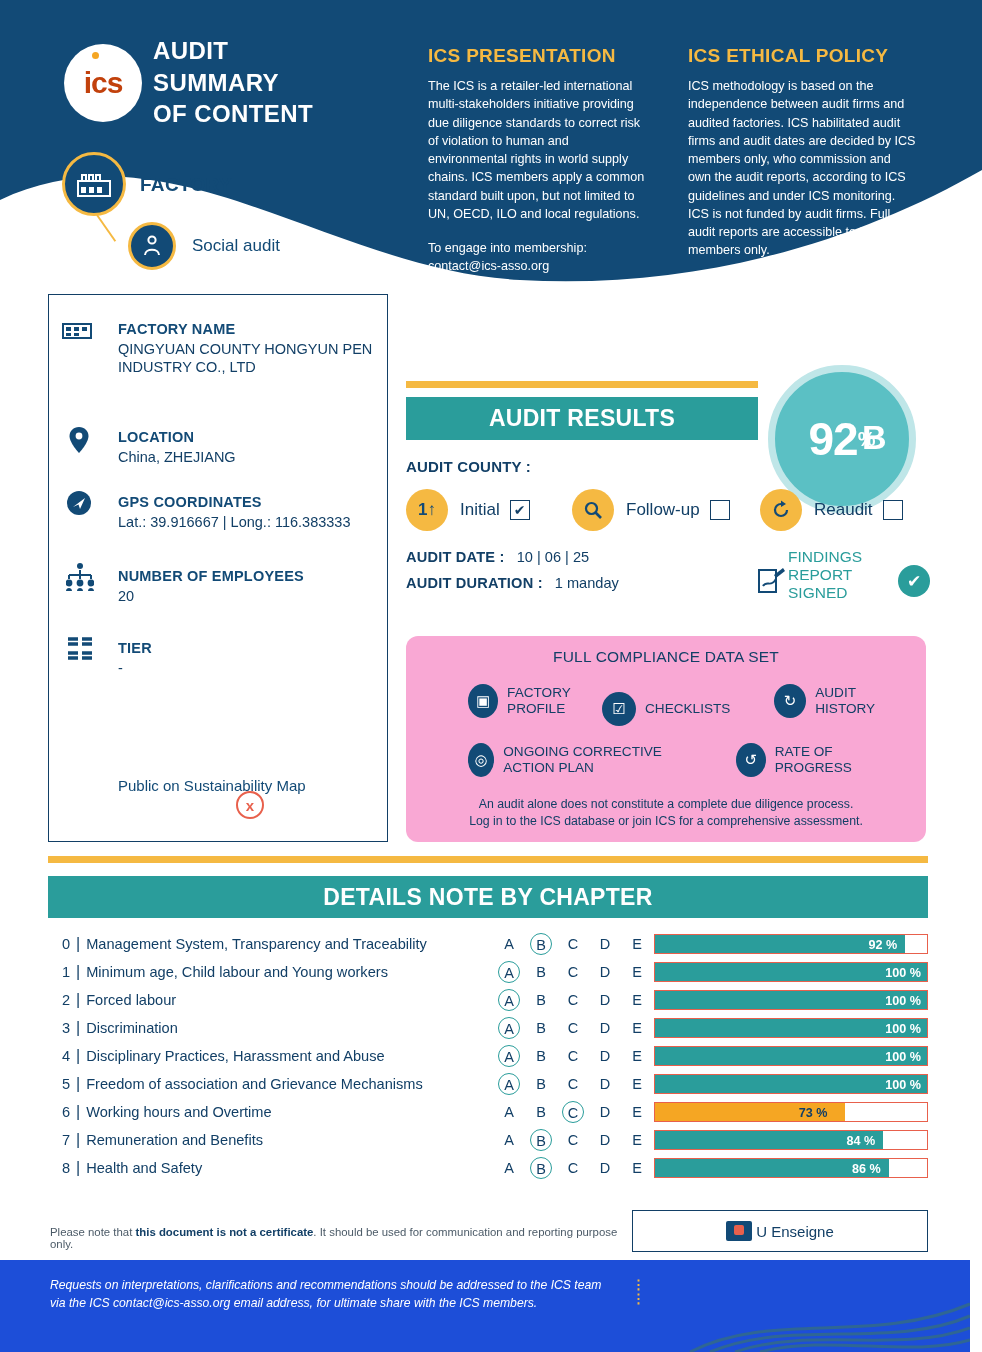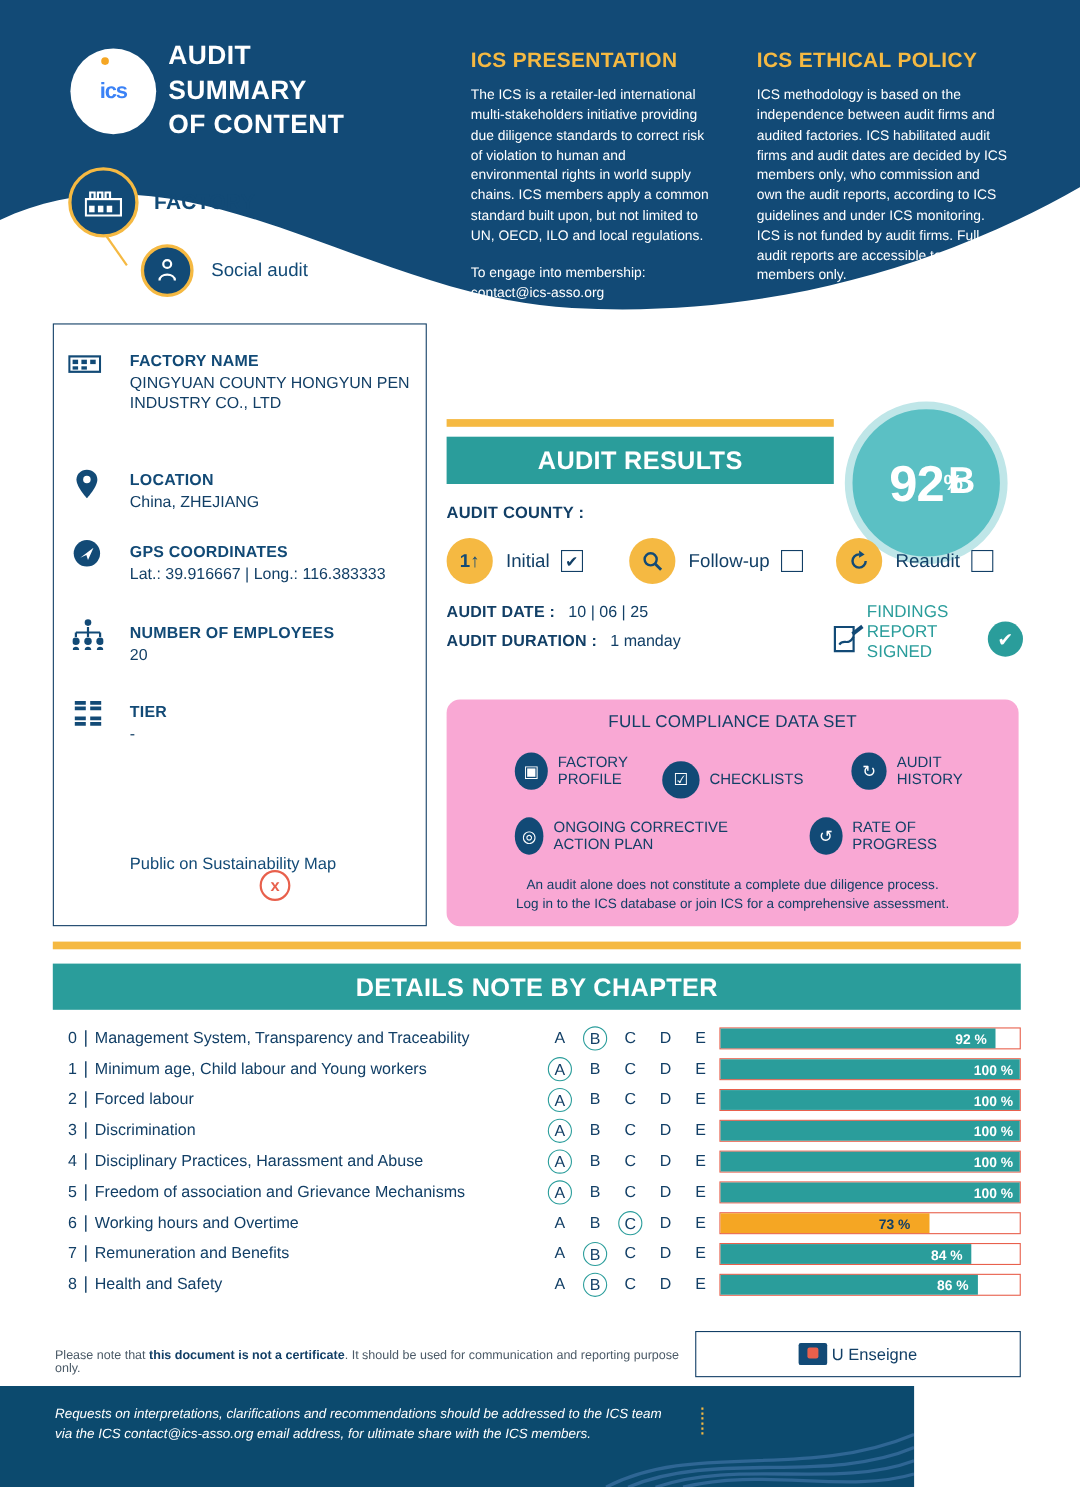--- a/index.html
+++ b/index.html
@@ -20,21 +20,21 @@
     background:#124a76;
   }
   .header-curve {
     position:absolute; left:0; top:130px; width:982px; height:250px;
   }
   .logo-circle {
     position:absolute; left:64px; top:44px; width:78px; height:78px;
     border-radius:50%; background:#ffffff;
     display:flex; align-items:center; justify-content:center;
   }
-  .logo-text { font-size:20px; font-weight:bold; color:#3b82f6; letter-spacing:-1px;}
+  .logo-text { font-size:30px; font-weight:bold; color:#c2410c; letter-spacing:-1px;}
   .logo-dot { position:absolute; left:92px; top:52px; width:7px; height:7px; border-radius:50%; background:#f5a623;}
   .title-block {
     position:absolute; left:153px; top:35px; width:270px;
     color:#ffffff; font-size:24px; font-weight:bold; line-height:1.32;
     letter-spacing:0.4px;
   }
   .col-head { color:#f5b942; font-size:19px; font-weight:bold; letter-spacing:0.3px;}
   .col-body { color:#ffffff; font-size:12.6px; line-height:1.45; margin-top:10px;}
   .ics-presentation { position:absolute; left:428px; top:45px; width:218px;}
   .ics-ethical { position:absolute; left:688px; top:45px; width:228px;}
@@ -139,21 +139,21 @@
   .disclaimer { position:absolute; left:50px; top:1226px; width:570px; font-size:11.4px; color:#4b5a67;}
   .disclaimer b { color:#123f66;}
   .uens {
     position:absolute; left:632px; top:1210px; width:296px; height:42px;
     background:#fff; border:1px solid #123f66; display:flex; align-items:center; justify-content:center; gap:4px;
   }
   .uens-logo { width:26px; height:20px; background:#124a76; border-radius:2px; position:relative;}
   .uens-logo:after{ content:""; position:absolute; left:8px; top:4px; width:10px; height:10px; background:#e8604c; border-radius:2px;}
   .uens-txt { font-size:15px; color:#123f66;}
   .footer {
-    position:absolute; left:0; top:1260px; width:831px; height:92px; background:#0c4a6e; overflow:hidden;
+    position:absolute; left:0; top:1260px; width:970px; height:92px; background:#1d4ed8; overflow:hidden;
   }
   .foot-l { position:absolute; left:50px; top:16px; width:560px; color:#fff; font-size:12.2px; font-style:italic; line-height:1.5;}
   .foot-dots { position:absolute; left:632px; top:18px; color:#f5b942; font-size:13px; line-height:1.05; letter-spacing:0; font-weight:bold;}
   .foot-r { position:absolute; left:664px; top:16px; width:300px; color:#fff; font-size:12.6px; font-style:italic; line-height:1.5;}
   svg { display:block; }
 </style>
 </head>
 <body>
 
 <div class="page">

